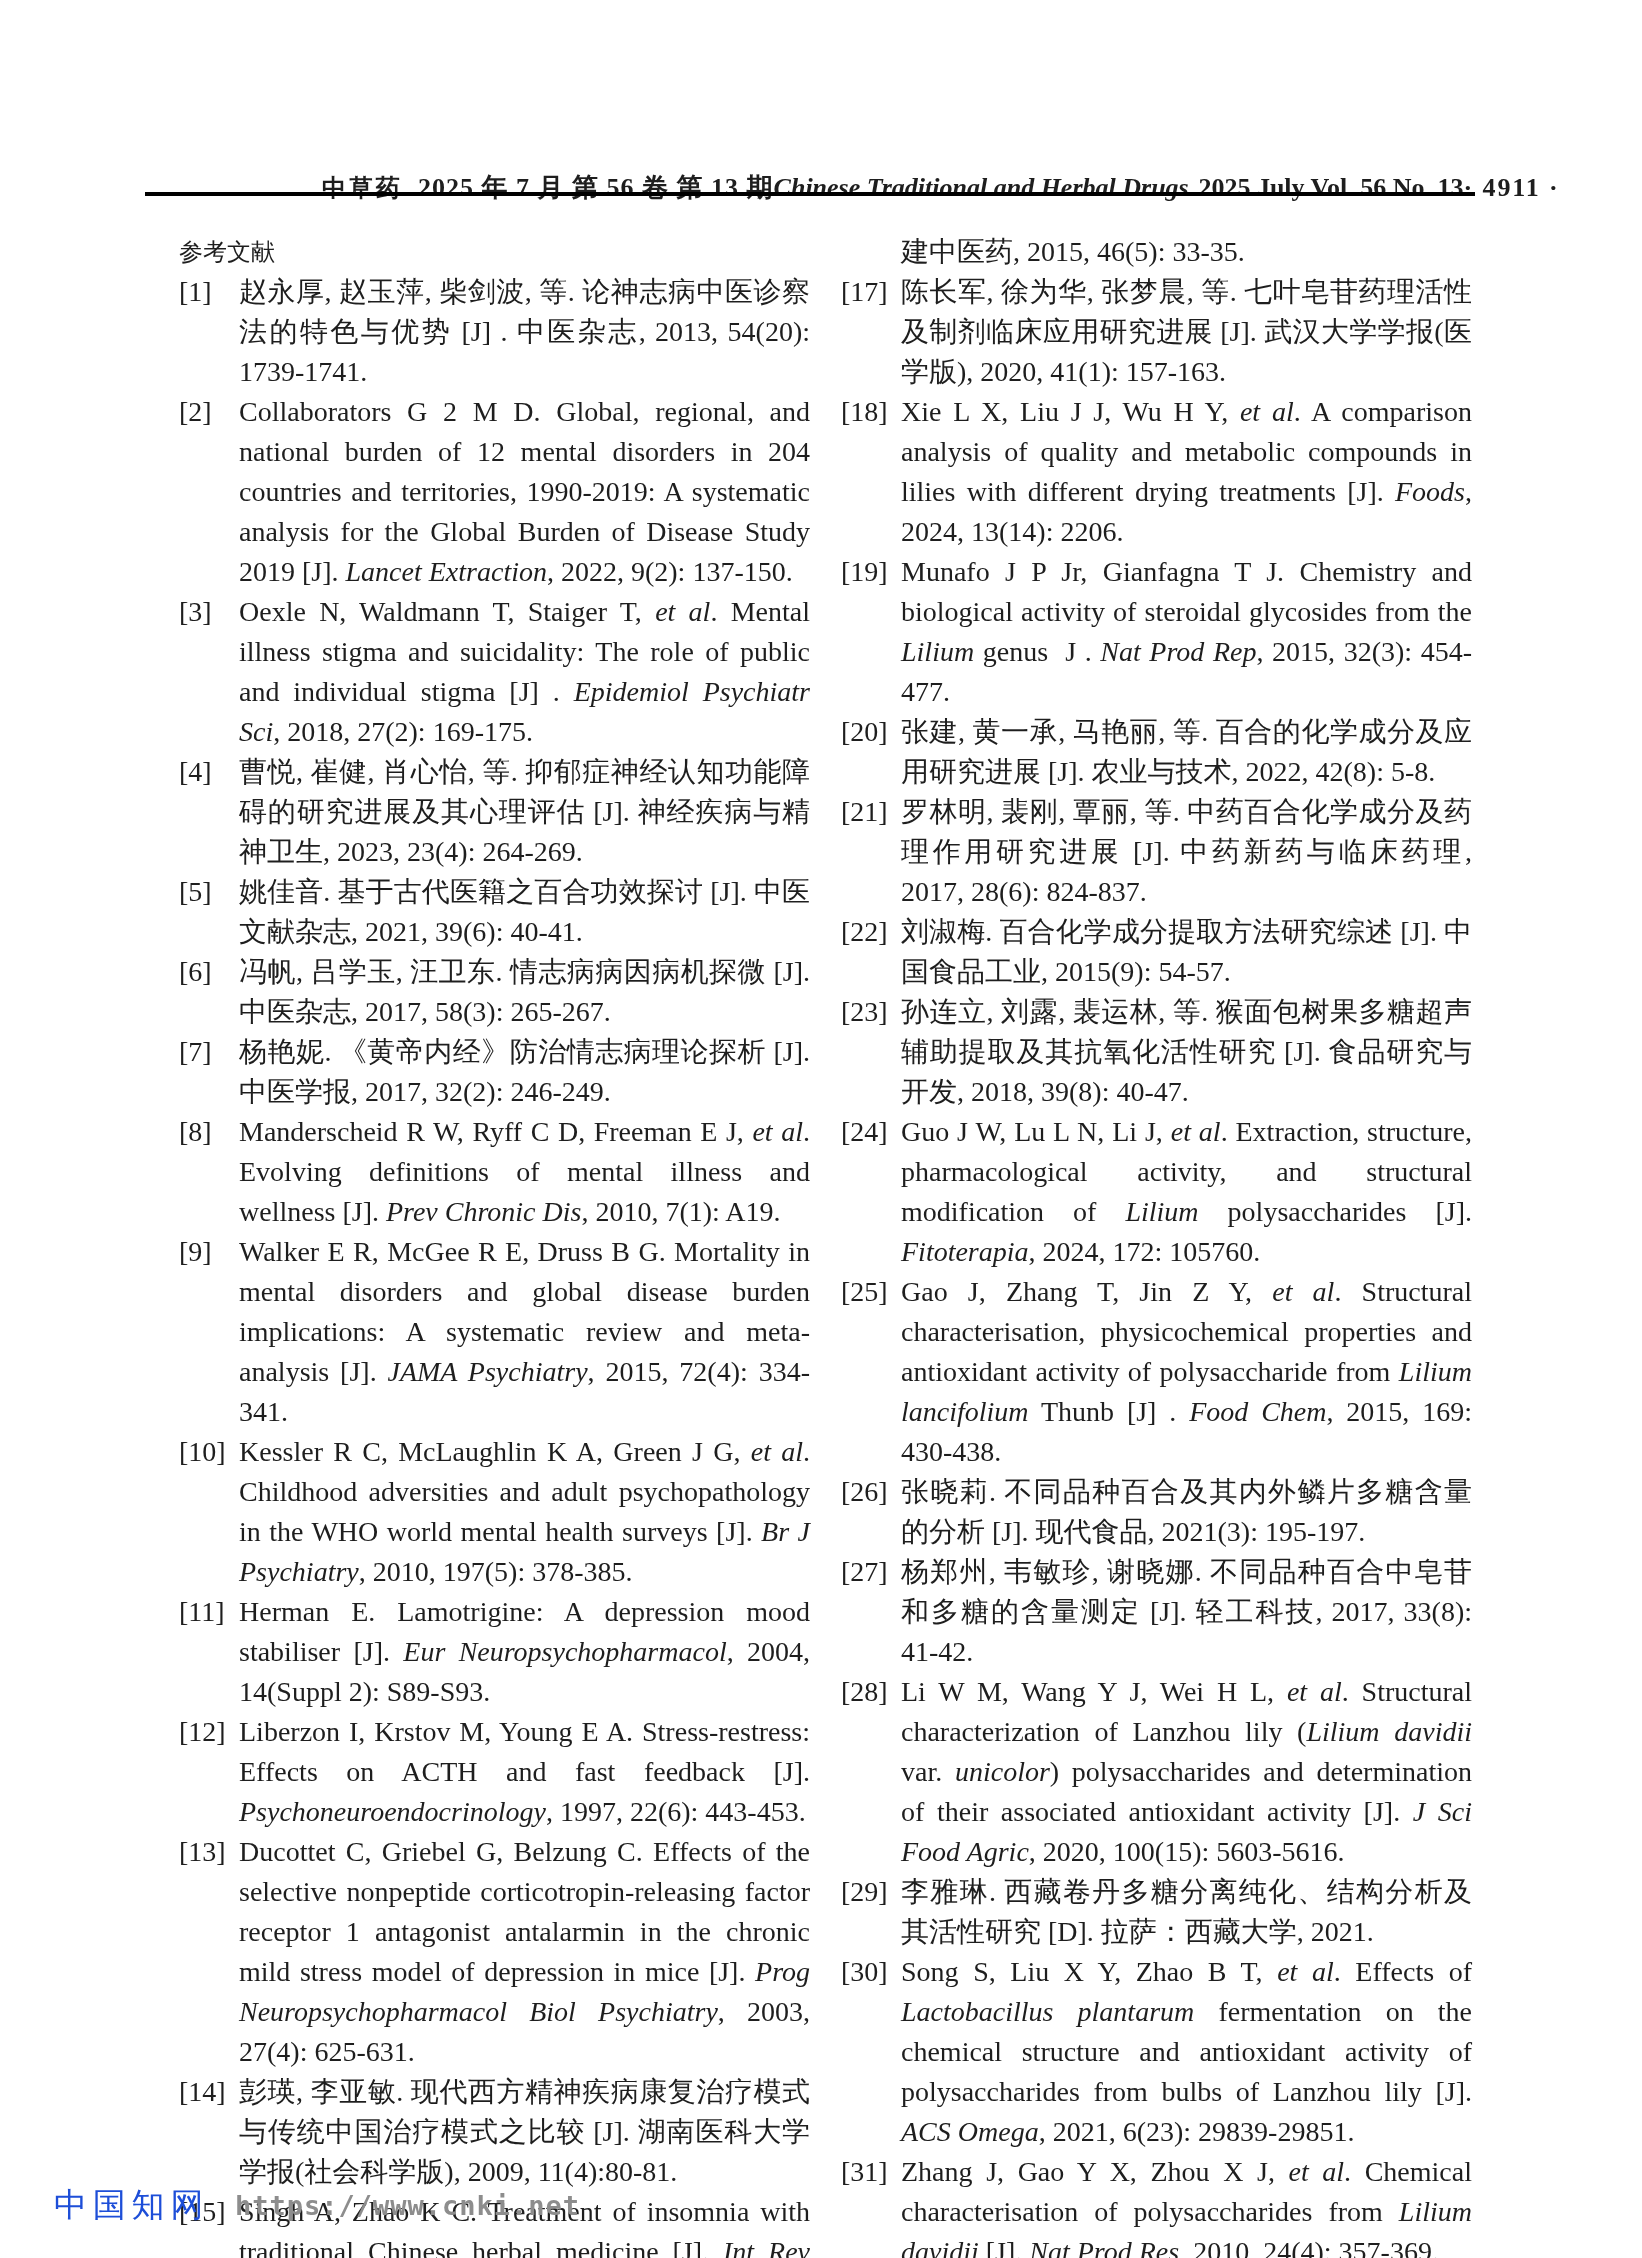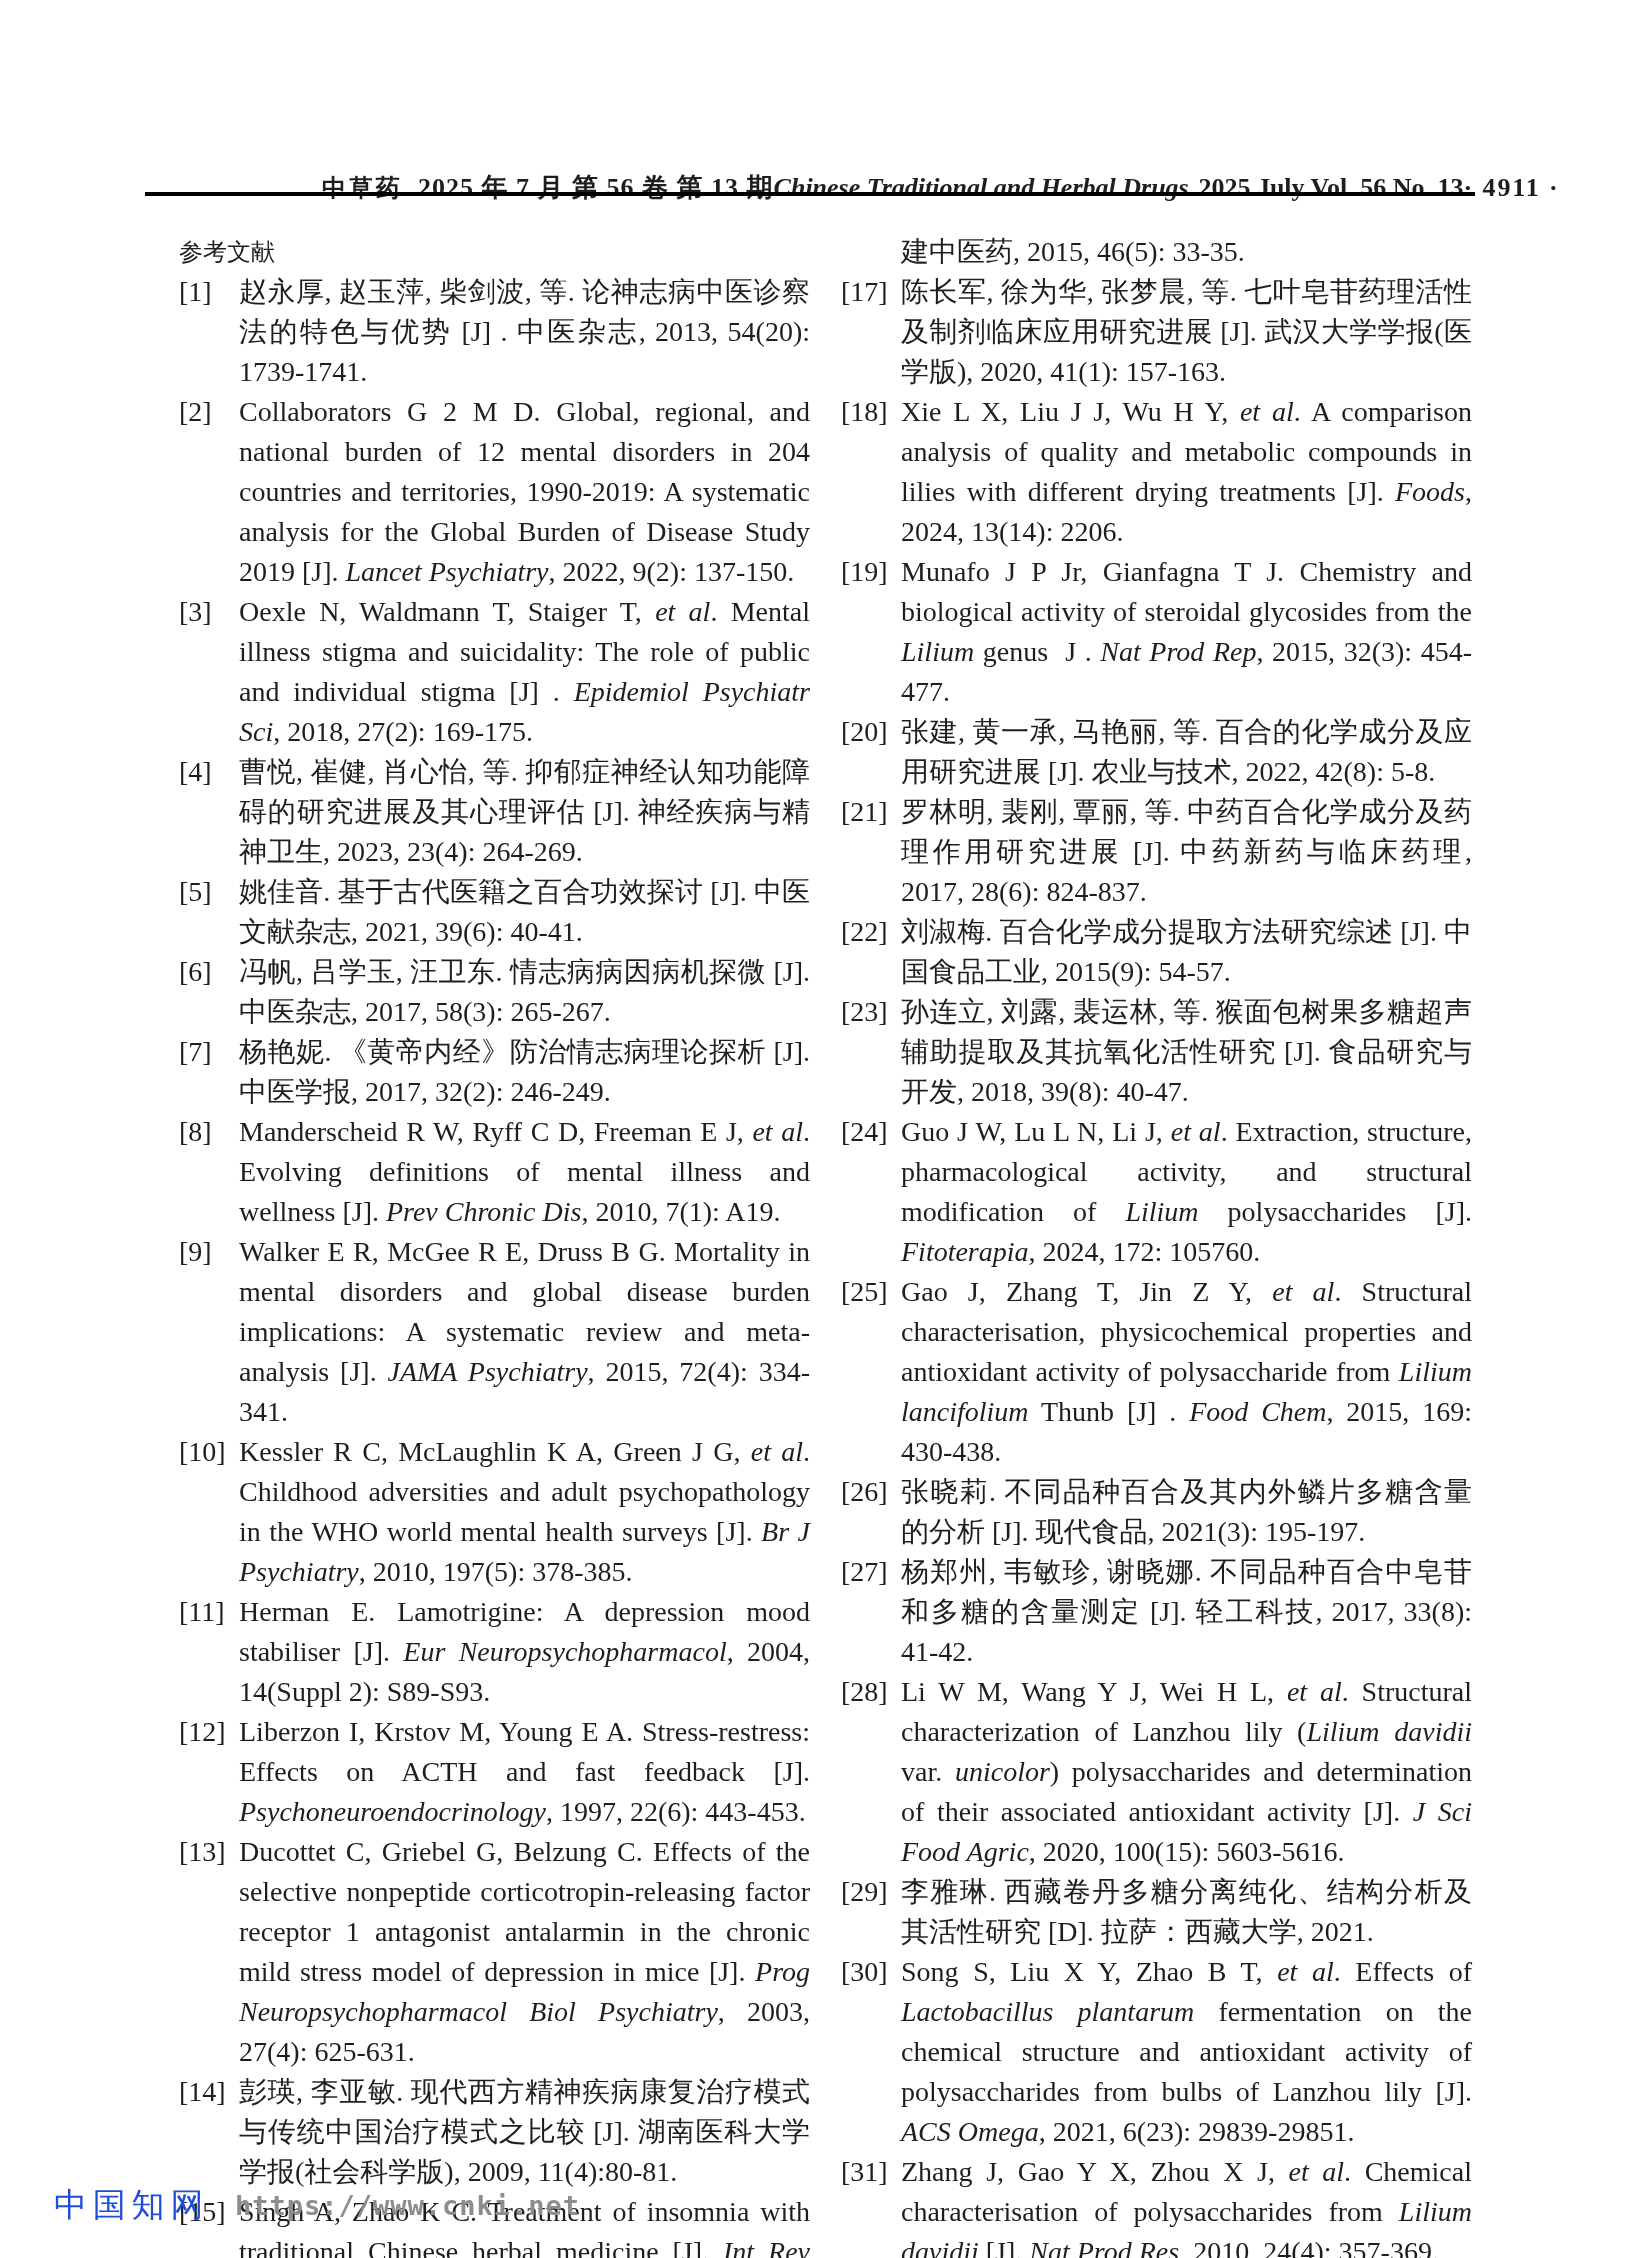--- a/index.html
+++ b/index.html
@@ -66,21 +66,21 @@
 
   <div class="content">
     <div class="col">
       <div class="sec-title">参考文献</div>
     <div class="ref">
           <span class="num">[1]</span>
           <div class="txt"><span>赵永厚, 赵玉萍, 柴剑波, 等. 论神志病中医诊察法的特色与优势 [J] . 中医杂志, 2013, 54(20): 1739-1741.</span></div>
         </div>
         <div class="ref">
           <span class="num">[2]</span>
-          <div class="txt"><span>Collaborators G 2 M D. Global, regional, and national burden of 12 mental disorders in 204 countries and territories, 1990-2019: A systematic analysis for the Global Burden of Disease Study 2019 [J]. </span><span class="it">Lancet Psychiatry</span><span>, 2022, 9(2): 137-150.</span></div>
+          <div class="txt"><span>Collaborators G 2 M D. Global, regional, and national burden of 12 mental disorders in 204 countries and territories, 1990-2019: A systematic analysis for the Global Burden of Disease Study 2019 [J]. </span><span class="it">Lancet Extraction</span><span>, 2022, 9(2): 137-150.</span></div>
         </div>
         <div class="ref">
           <span class="num">[3]</span>
           <div class="txt"><span>Oexle N, Waldmann T, Staiger T, </span><span class="it">et al</span><span>. Mental illness stigma and suicidality: The role of public and individual stigma [J] . </span><span class="it">Epidemiol Psychiatr Sci</span><span>, 2018, 27(2): 169-175.</span></div>
         </div>
         <div class="ref">
           <span class="num">[4]</span>
           <div class="txt"><span>曹悦, 崔健, 肖心怡, 等. 抑郁症神经认知功能障碍的研究进展及其心理评估 [J]. 神经疾病与精神卫生, 2023, 23(4): 264-269.</span></div>
         </div>
         <div class="ref">

